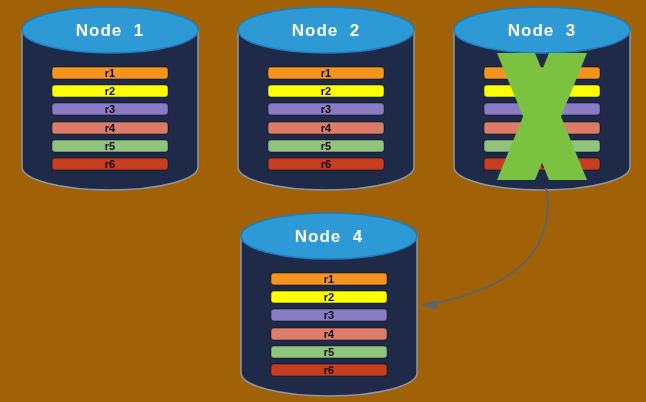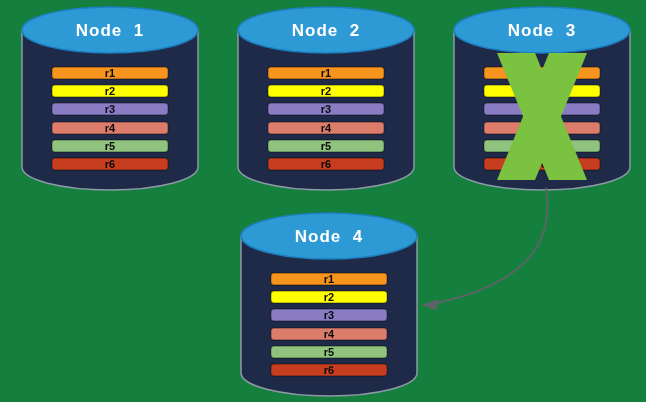--- a/index.html
+++ b/index.html
@@ -1,20 +1,20 @@
 <!DOCTYPE html>
 <html><head>
 <meta charset="utf-8">
 <style>
   html, body { margin: 0; padding: 0; background: #ffffff; }
   .stage {
     position: relative;
     width: 646px;
     height: 402px;
-    background: #15803d;
+    background: #a16207;
     font-family: "Liberation Sans", sans-serif;
     overflow: hidden;
   }
   svg { position: absolute; left: 0; top: 0; }
   .cyl-body { stroke: #8C99A8; stroke-width: 1.5; }
   .cyl-top  { stroke: #1B7FC0; stroke-width: 1.5; }
   .node-title {
     font-family: "Liberation Sans", sans-serif;
     font-weight: bold;
     font-size: 17px;

